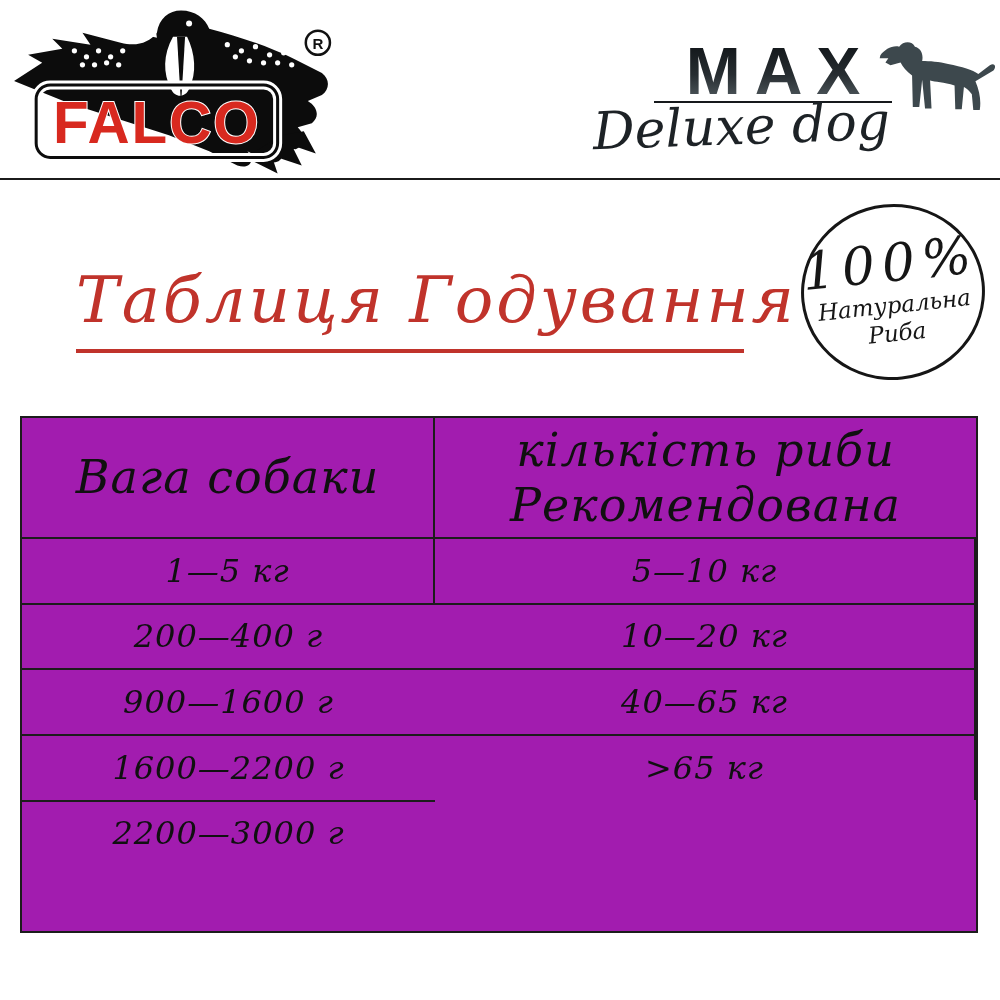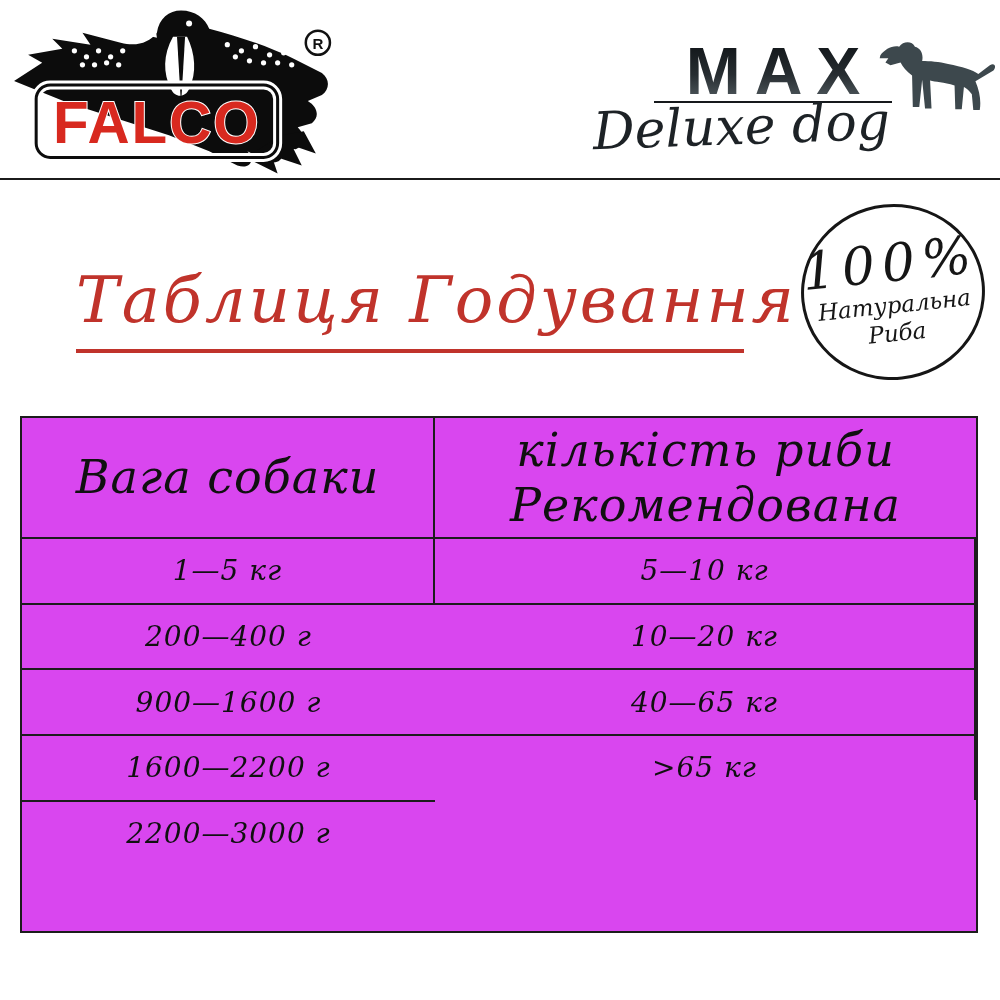--- a/index.html
+++ b/index.html
@@ -49,25 +49,25 @@
     color:#161616;
   }
   .stamp-percent { font-style:italic; font-size:52px; letter-spacing:7px; line-height:1.05; }
   .stamp-word   { font-style:italic; font-size:23px; line-height:1.25; }
 
   
   .ftable {
     position:absolute; left:20px; top:416px; width:958px; height:517px;
     display:grid; grid-template-columns:413px 1fr;
     grid-template-rows:119px repeat(6, 1fr);
-    border:2px solid #1c1c1c; background:#d946ef;
+    border:2px solid #1c1c1c; background:#a21caf;
   }
   .cell {
     display:flex; flex-direction:column; align-items:center; justify-content:center;
-    font-style:italic; font-size:28px; letter-spacing:1px;
+    font-style:italic; font-size:32px; letter-spacing:1px;
     color:#101010; text-align:center;
   }
   .cell.c1 { border-right:2px solid #1c1c1c; }
   .cell.bt { border-top:2px solid #1c1c1c; }
   .cell.head { font-size:46px; line-height:1.18; }
 </style>
 </head>
 <body>
 
 <div class="page">

